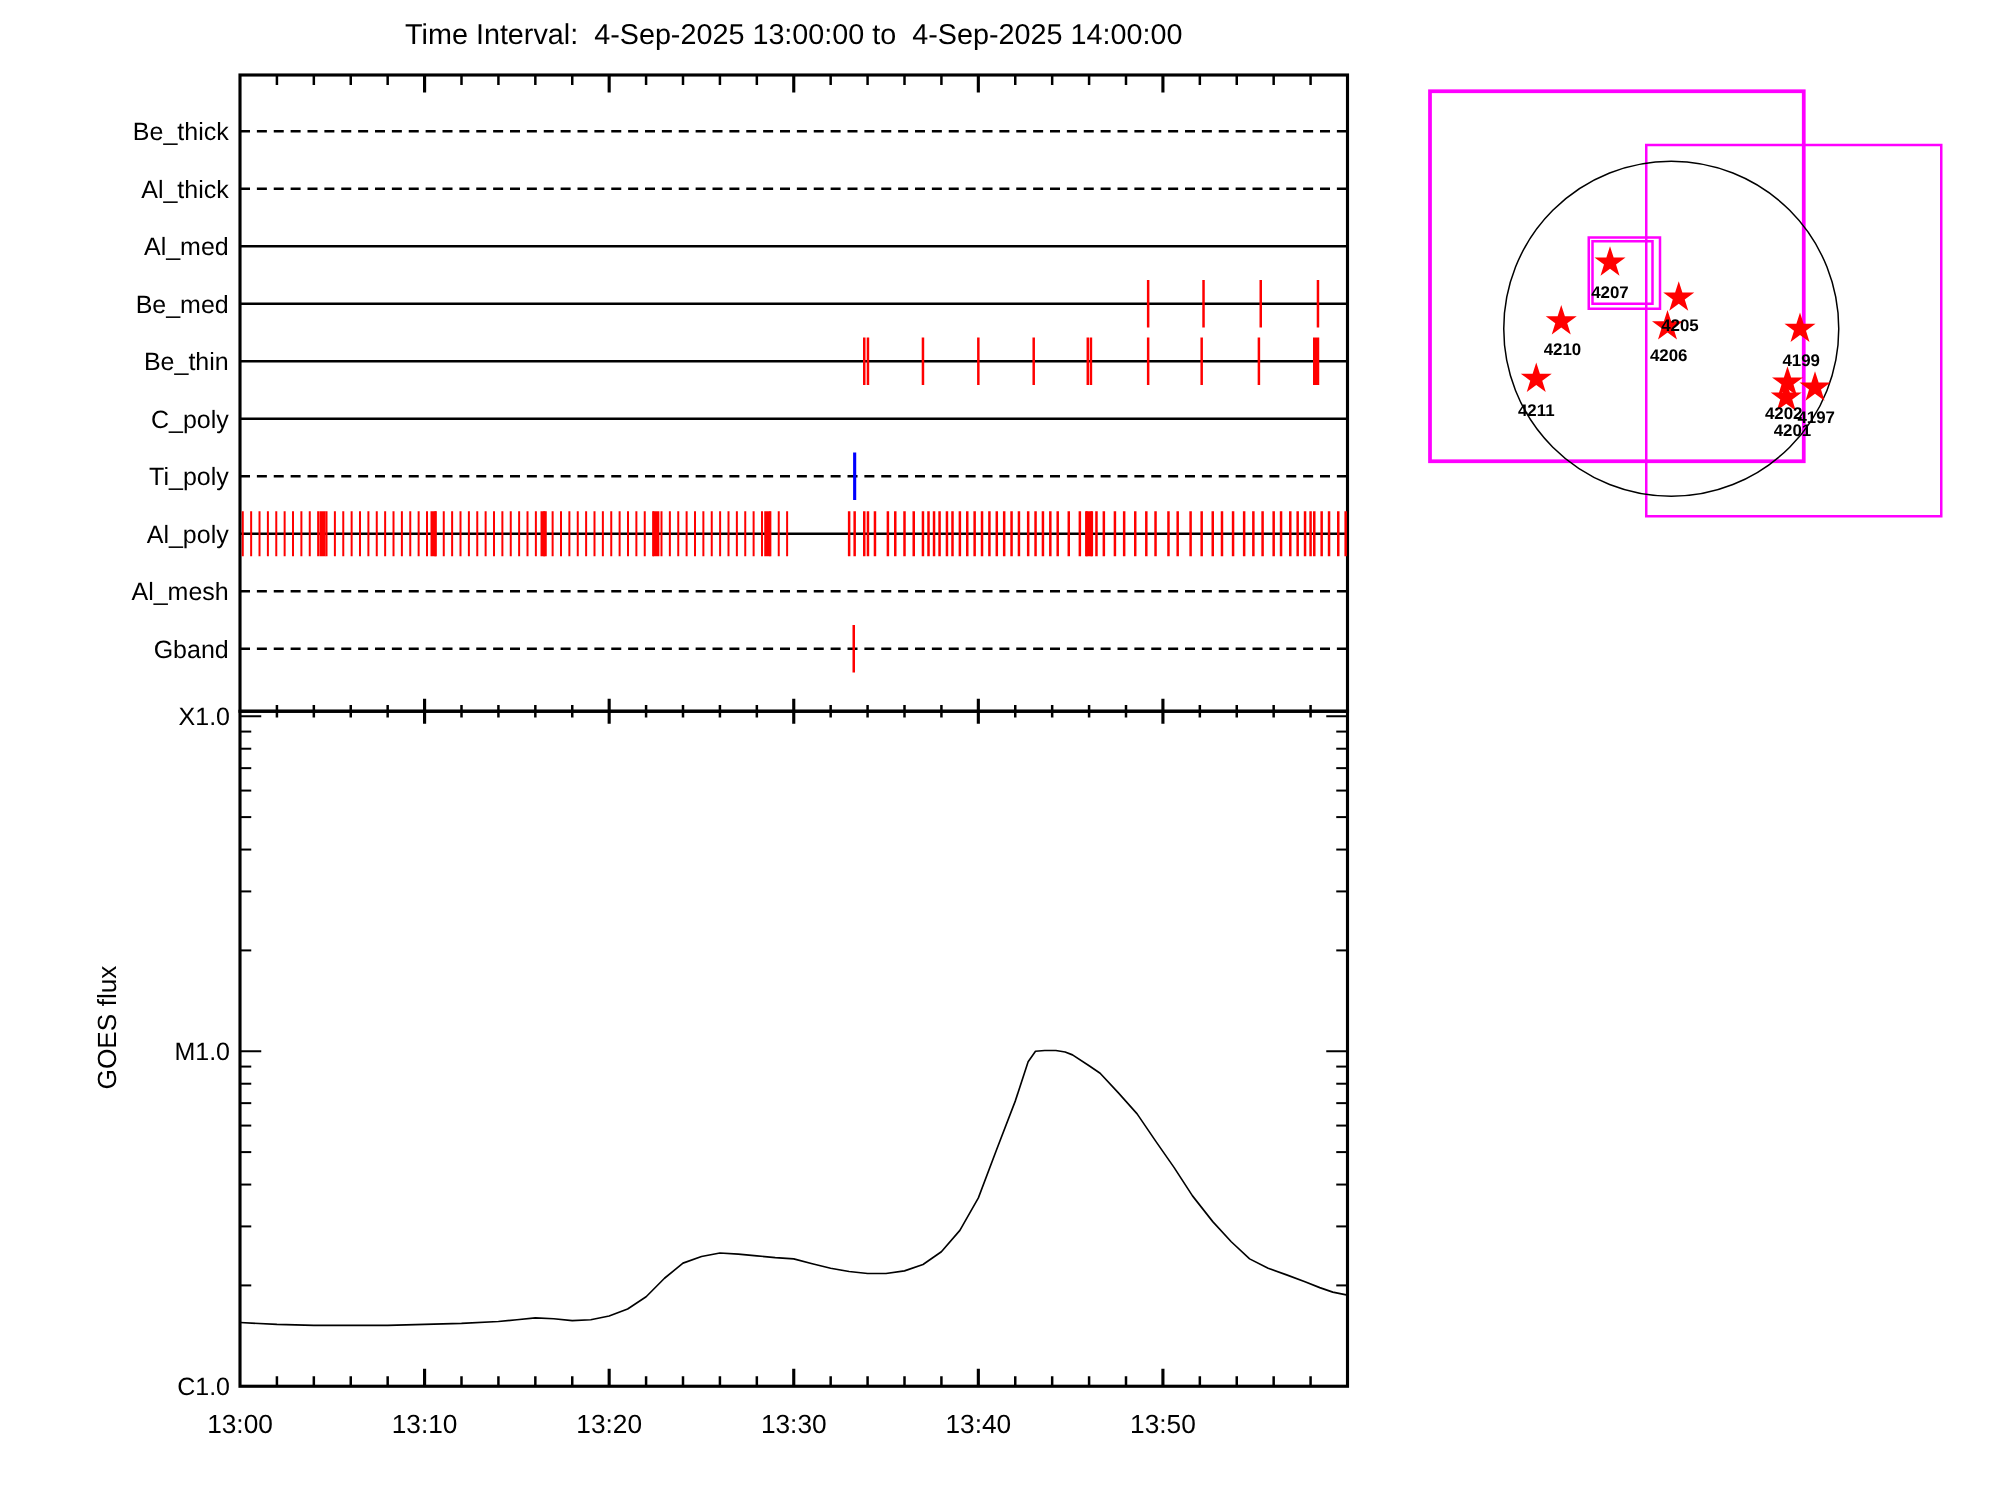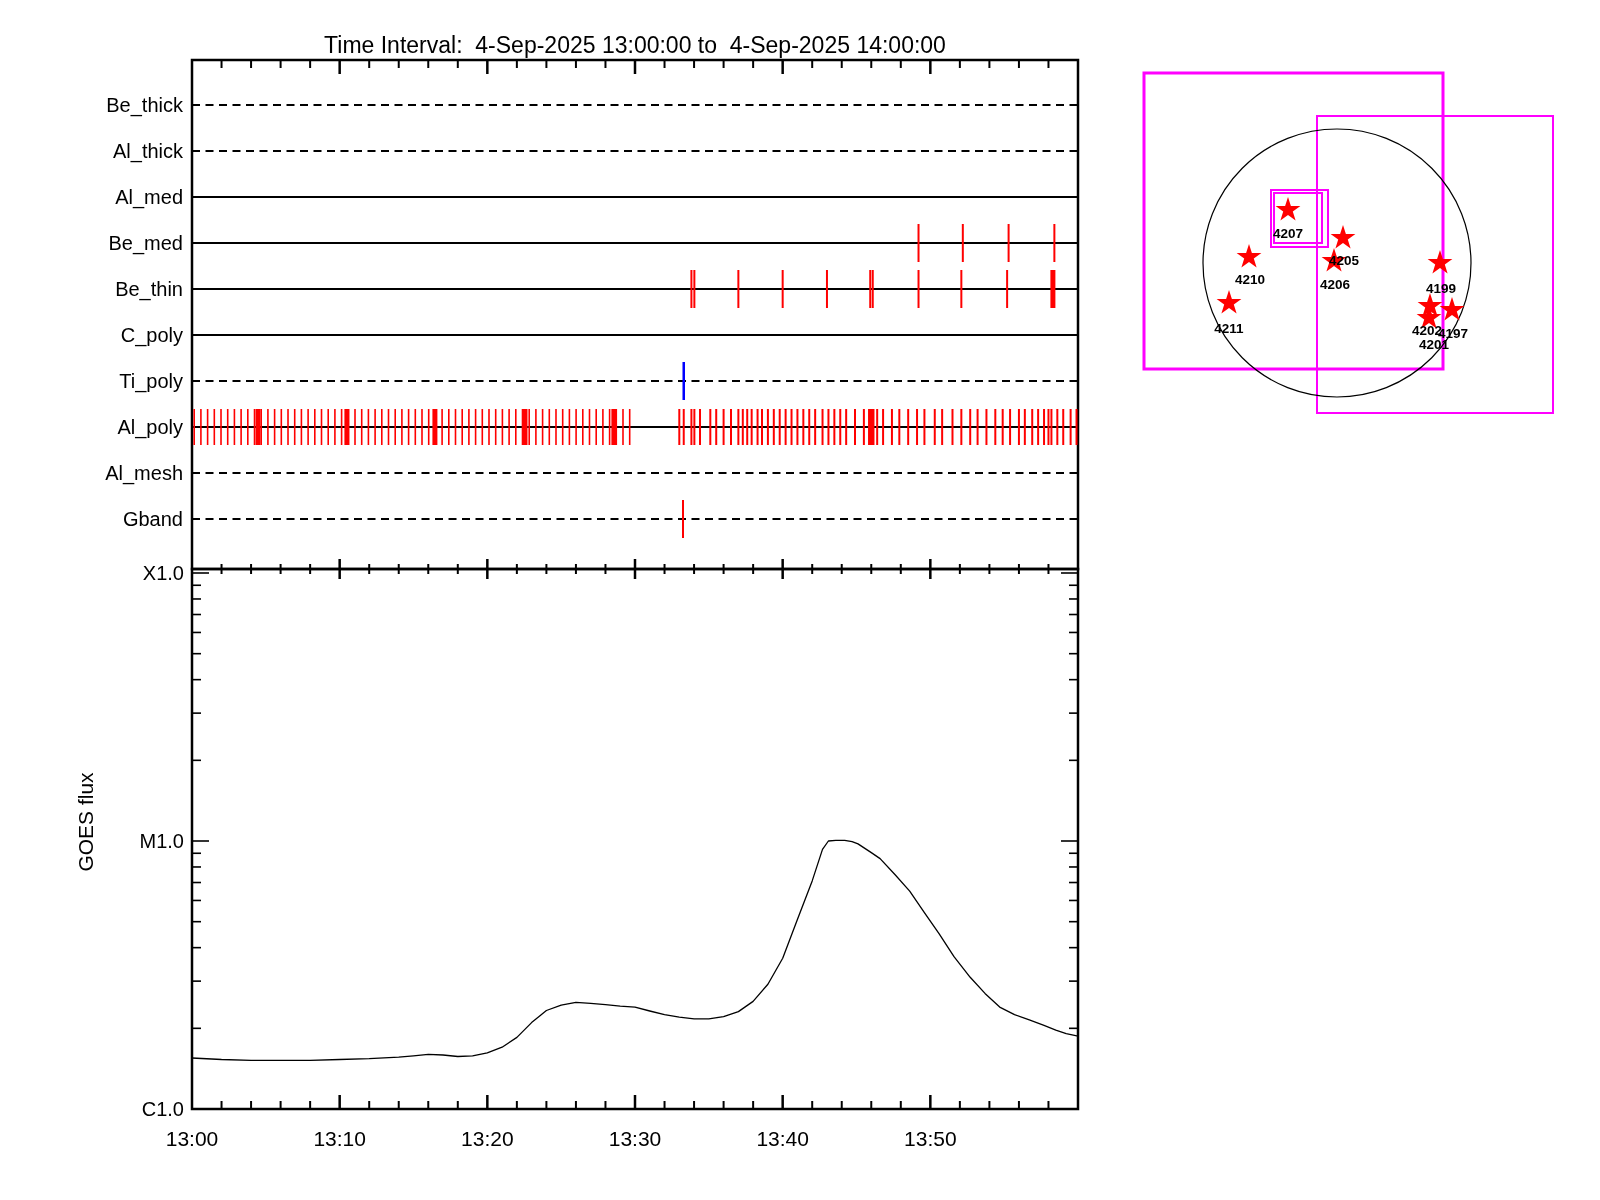--- a/index.html
+++ b/index.html
@@ -1,19 +1,19 @@
 <!DOCTYPE html>
 <html><head>
 <meta charset="utf-8">
 <style>
   html,body{margin:0;padding:0;background:#ffffff;}
   #canvas{position:relative;width:1600px;height:1200px;background:#ffffff;overflow:hidden;
           font-family:"Liberation Sans", sans-serif;}
   #plot-title{position:absolute;left:192px;top:14px;width:886px;text-align:center;
-              font-size:23px;color:#000;white-space:pre;letter-spacing:0px;margin-top:18px;}
+              font-size:23px;color:#000;white-space:pre;letter-spacing:0px;}
   svg text{font-family:"Liberation Sans", sans-serif;fill:#000;}
 </style>
 </head>
 <body>
 
 <div id="canvas">
   <div id="plot-title">Time Interval:  4-Sep-2025 13:00:00 to  4-Sep-2025 14:00:00</div>
   <svg id="plot" width="1600" height="1200" viewBox="0 0 1600 1200">
       <g>
         <rect x="192" y="60" width="886" height="509" fill="none" stroke="#000000" stroke-width="2.5"></rect>

